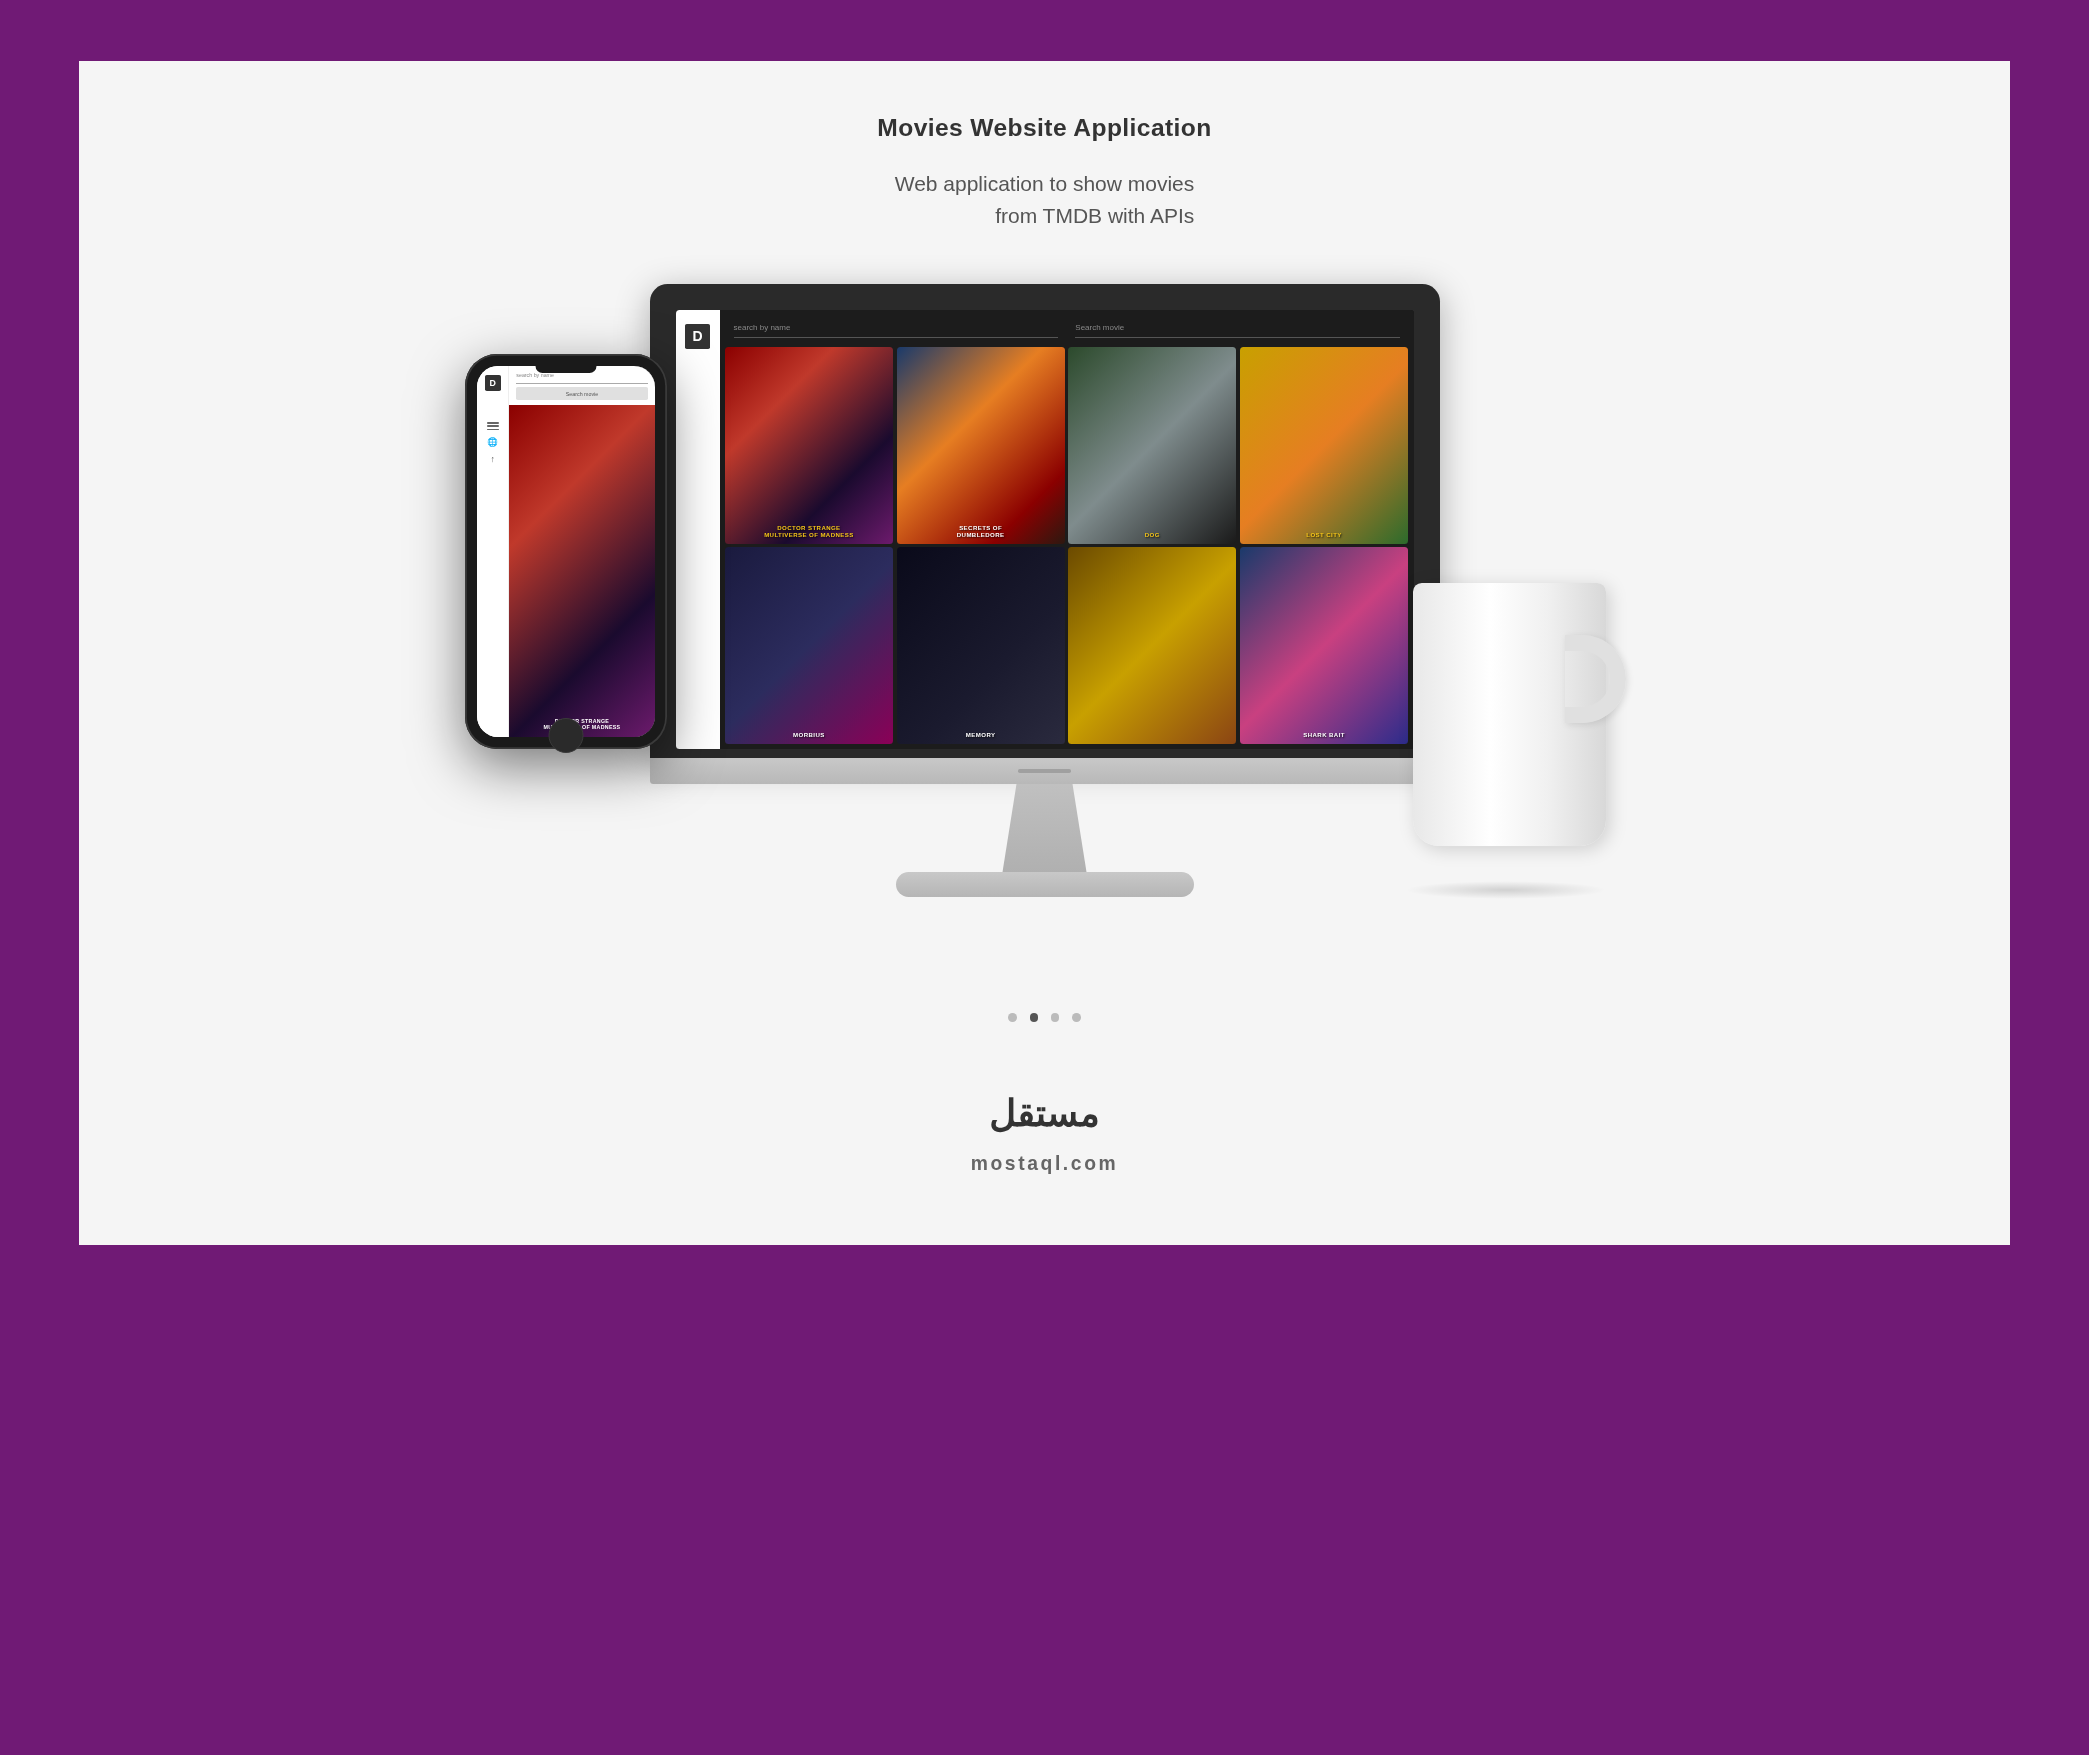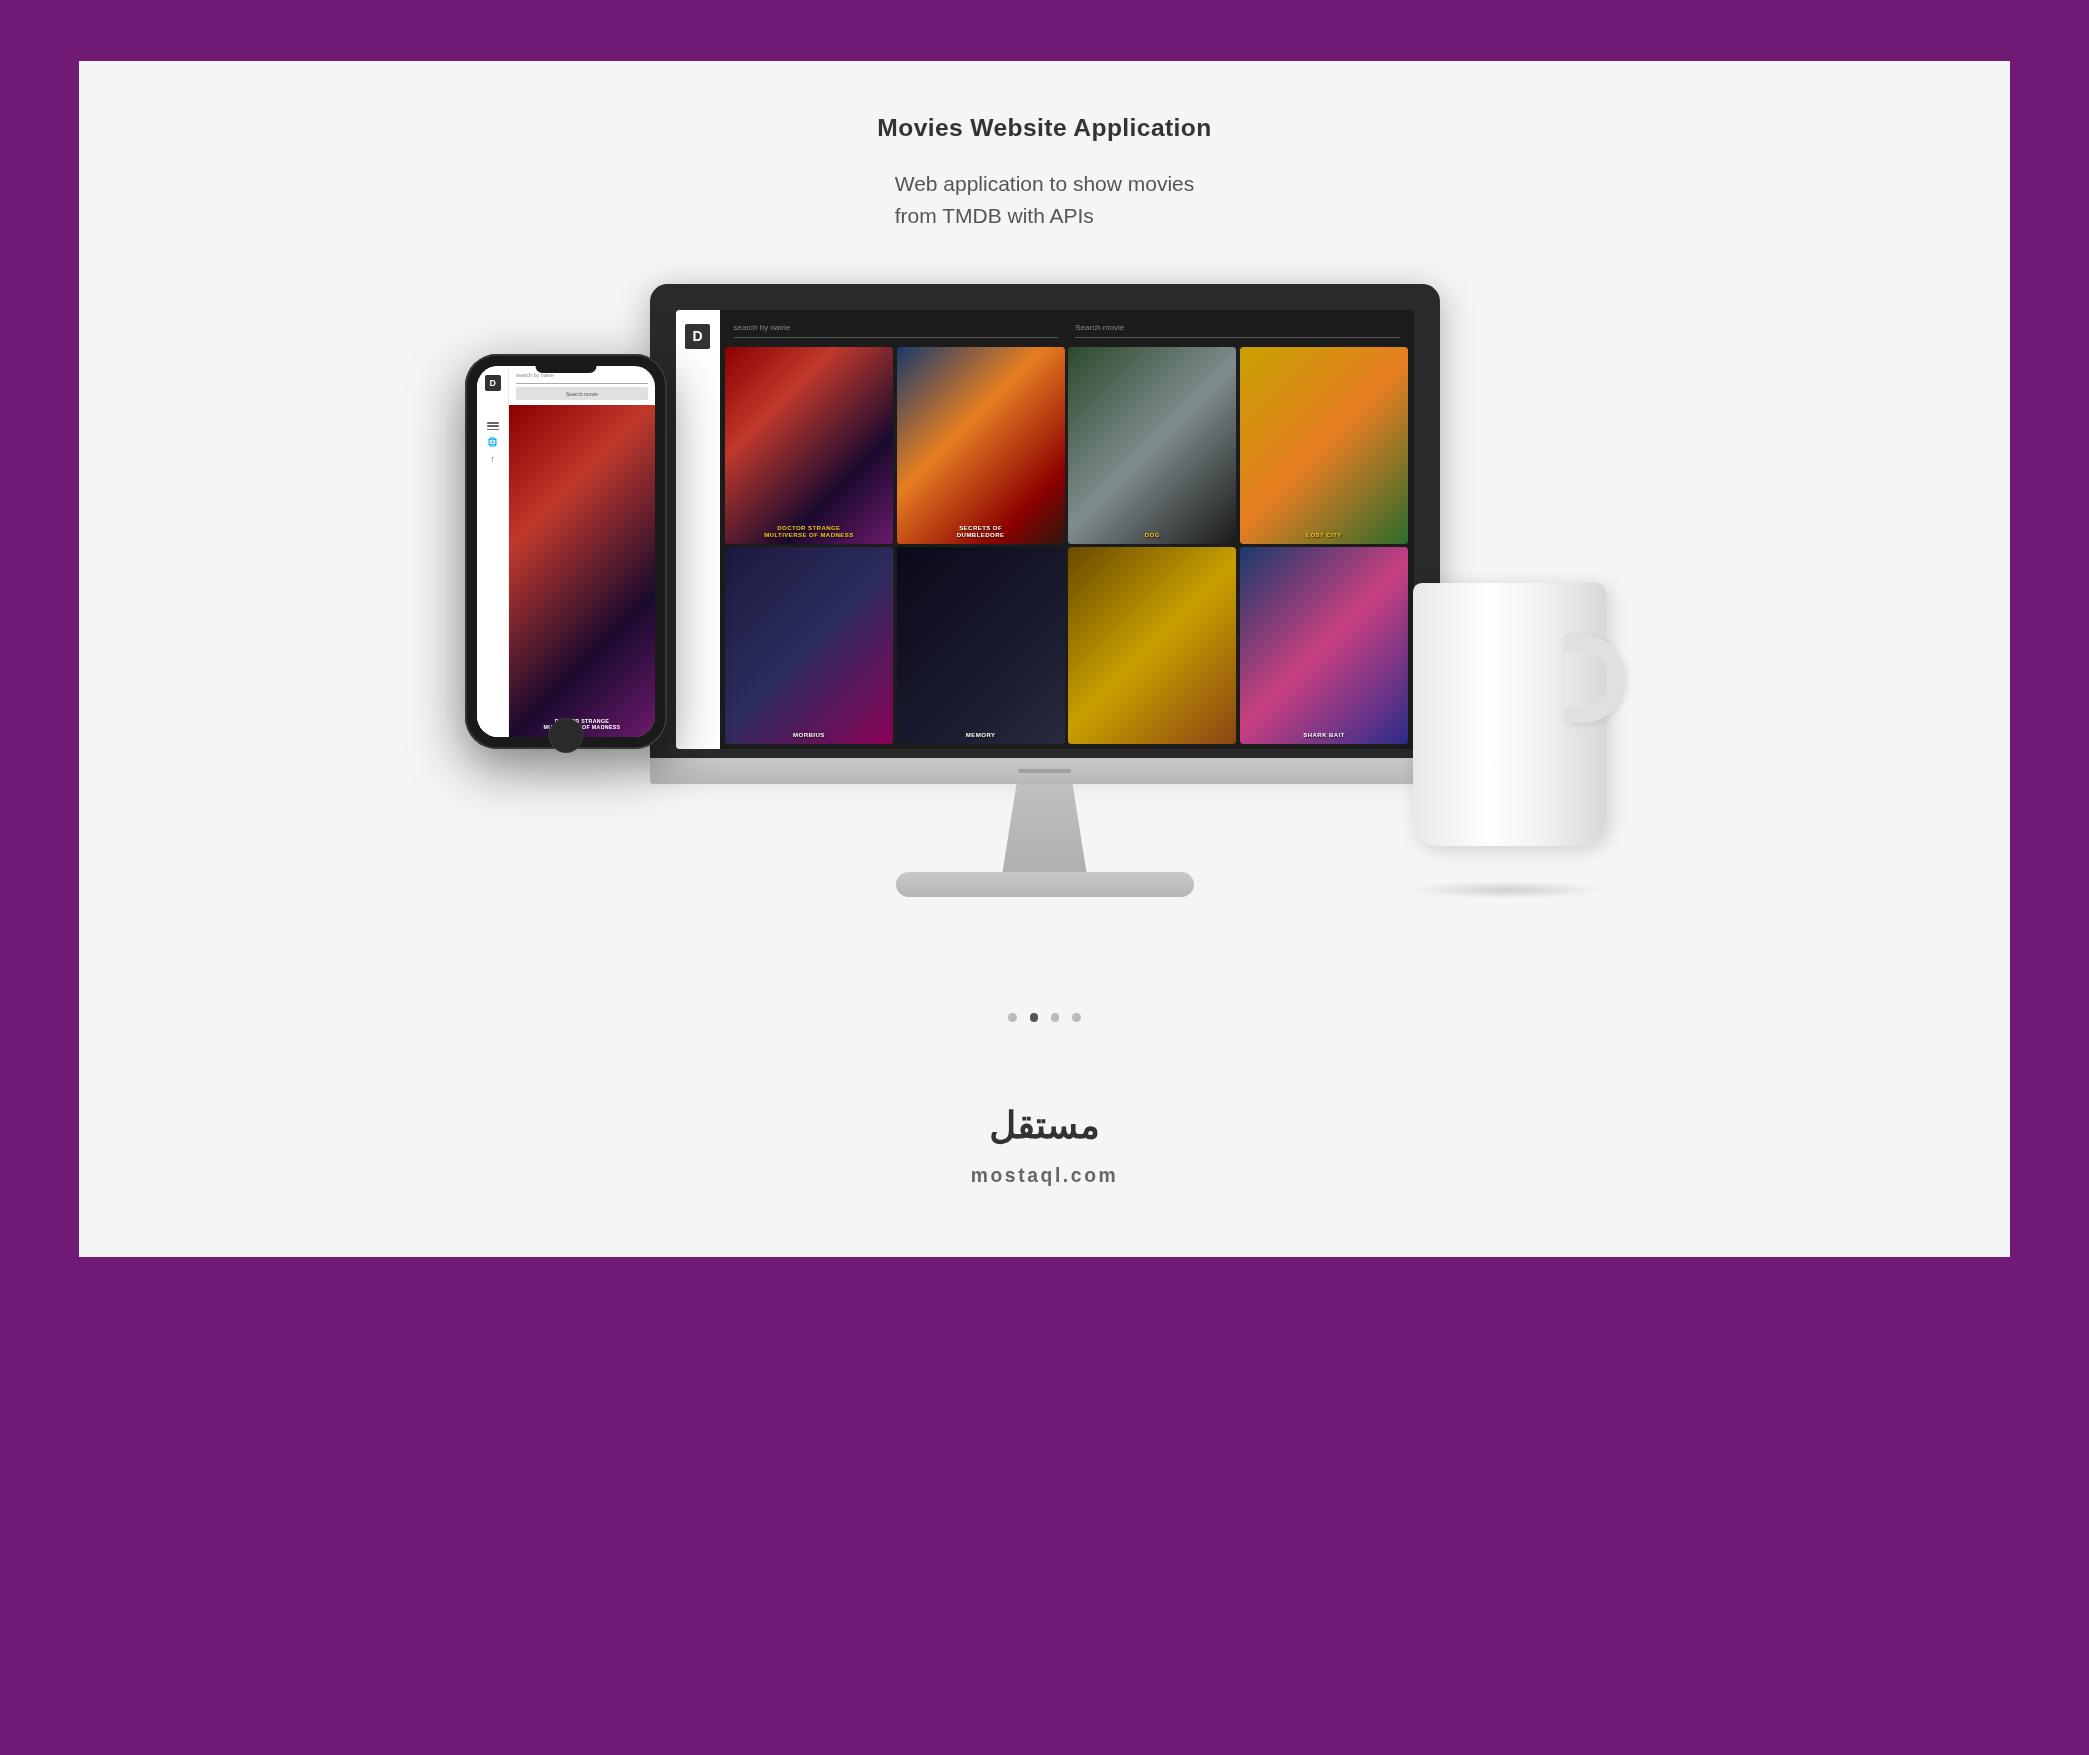--- a/index.html
+++ b/index.html
@@ -42,21 +42,21 @@
       font-weight: 600;
       color: #333;
       text-align: center;
       margin-bottom: 26px;
       letter-spacing: 0.4px;
     }
 
     .project-description {
       font-size: 21px;
       color: #555;
-      text-align: left;
+      text-align: right;
       line-height: 1.5;
       margin-bottom: 53px;
     }
 
     
     .devices-wrapper {
       position: relative;
       width: 1229px;
       height: 685px;
       margin: 0 auto;
@@ -443,21 +443,20 @@
     .footer-logo {
       margin-top: 70px;
       text-align: center;
     }
 
     .footer-logo-arabic {
       font-size: 37px;
       color: #333;
       font-weight: bold;
       letter-spacing: 1.8px;
-      margin-top: 12px;
     }
 
     .footer-logo-latin {
       font-size: 19.3px;
       color: #666;
       letter-spacing: 2.6px;
       margin-top: 18px;
       font-weight: bold;
     }
   </style>

